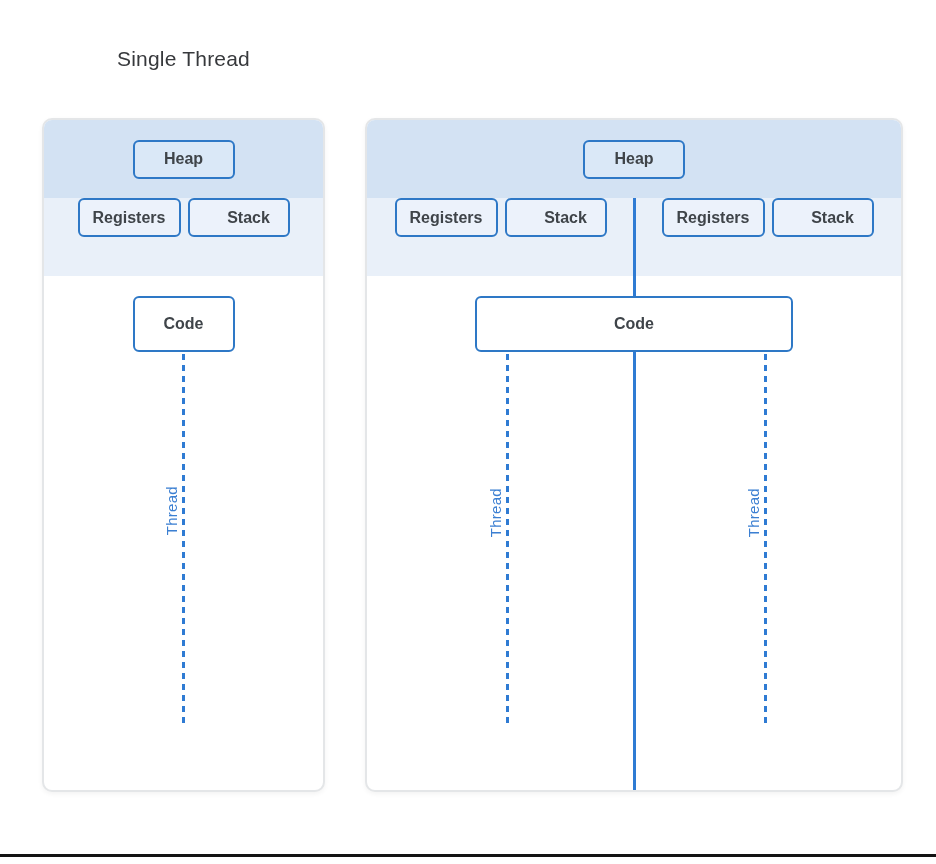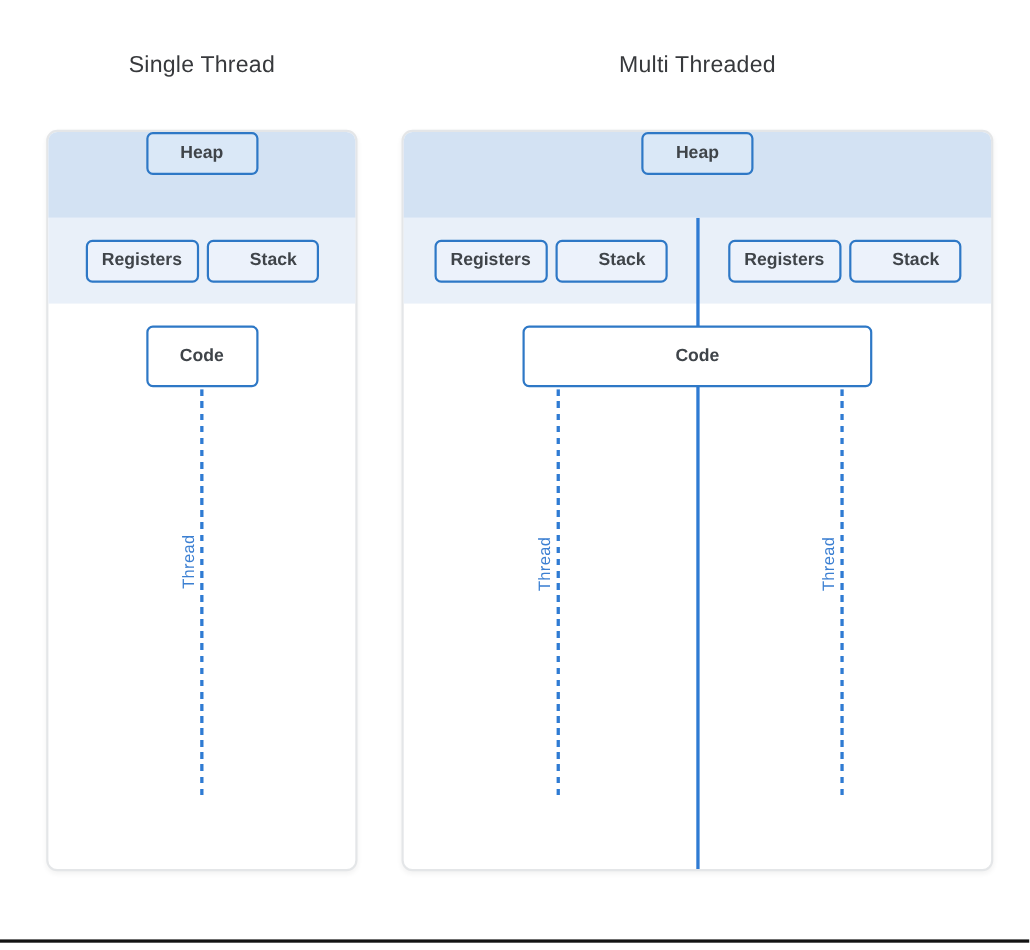--- a/index.html
+++ b/index.html
@@ -35,34 +35,34 @@
   }
   .card-left  { left: 42px;  width: 283px; }
   .card-right { left: 365px; width: 538px; }
 
   .band-heap {
     position: relative;
     height: 78px;
     background: #d3e2f3;
     border-radius: 8px 8px 0 0;
     display: flex;
-    align-items: flex-start;
+    align-items: center;
     justify-content: center;
     z-index: 2;
   }
   .band-reg {
     position: relative;
     height: 78px;
     background: #e9f0f9;
     display: flex;
   }
   .band-half {
     flex: 1;
     display: flex;
-    align-items: center;
+    align-items: flex-start;
     justify-content: center;
     gap: 7px;
     border-radius: 30px;
   }
 
   .bluebox {
     border: 2px solid #2e78c6;
     border-radius: 6px;
     display: flex;
     align-items: center;
@@ -135,21 +135,20 @@
     height: 3px;
     background: #131313;
   }
 </style>
 </head>
 <body>
 
 <div class="canvas">
 
   <div class="panel-title title-left">Single Thread</div>
-  <div class="panel-title title-right">Multi Threaded</div>
 
   <div class="card card-left">
     <div class="band-heap">
       <div class="bluebox heap-box">Heap</div>
     </div>
     <div class="band-reg">
       <div class="band-half">
         <div class="bluebox reg-box">Registers</div>
         <div class="bluebox stack-box">Stack</div>
       </div>

